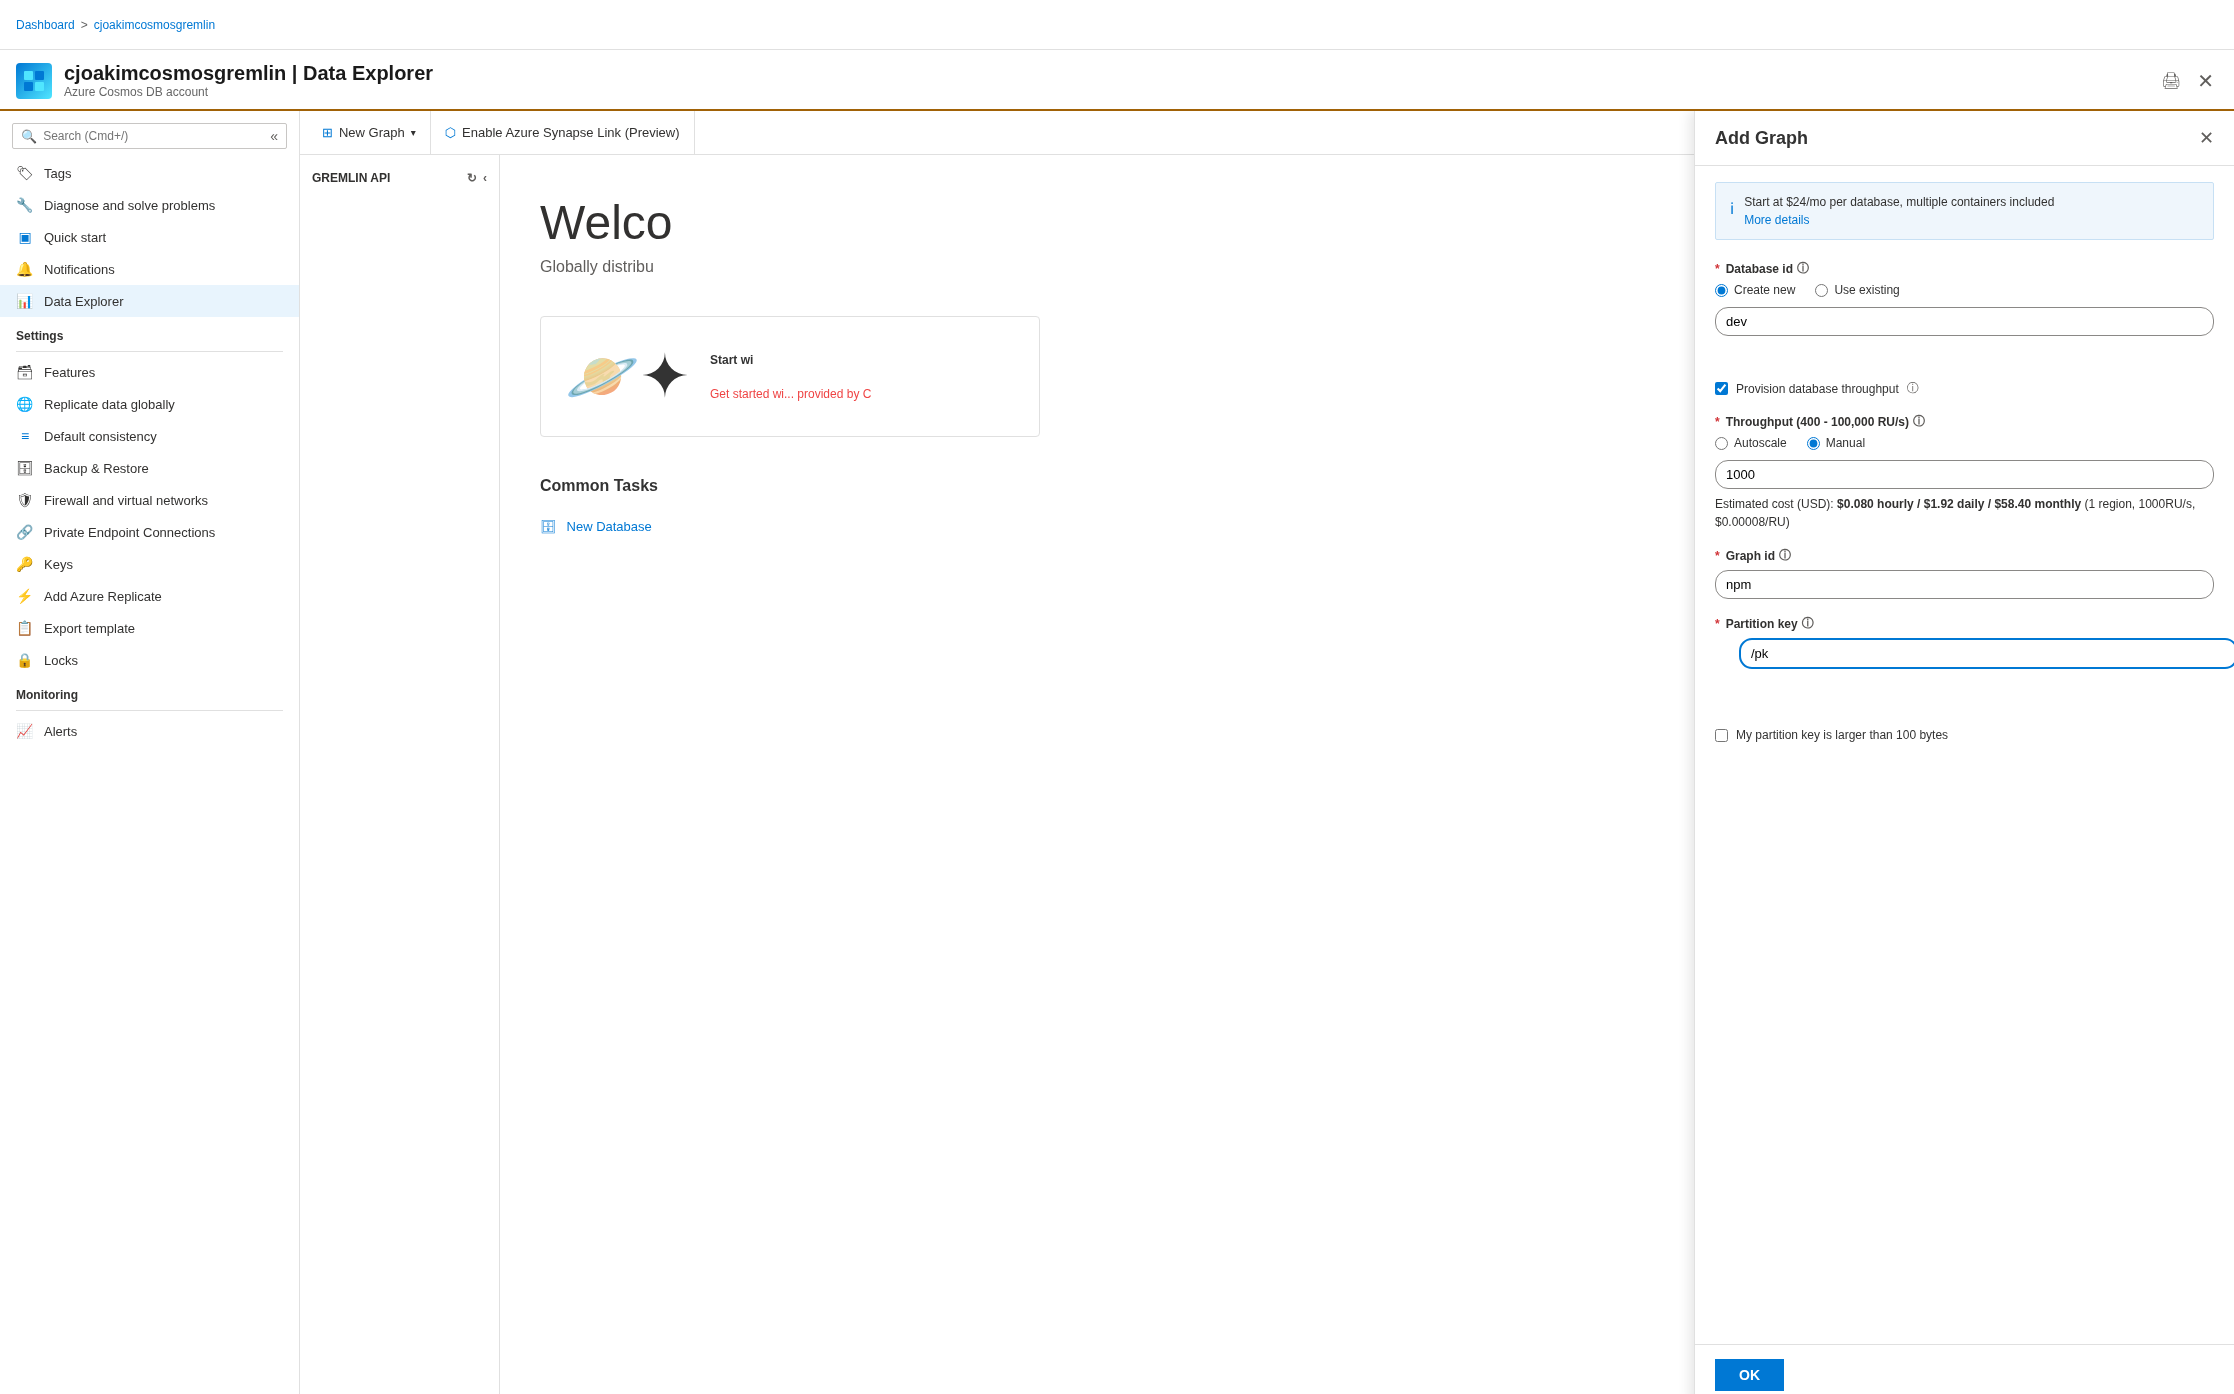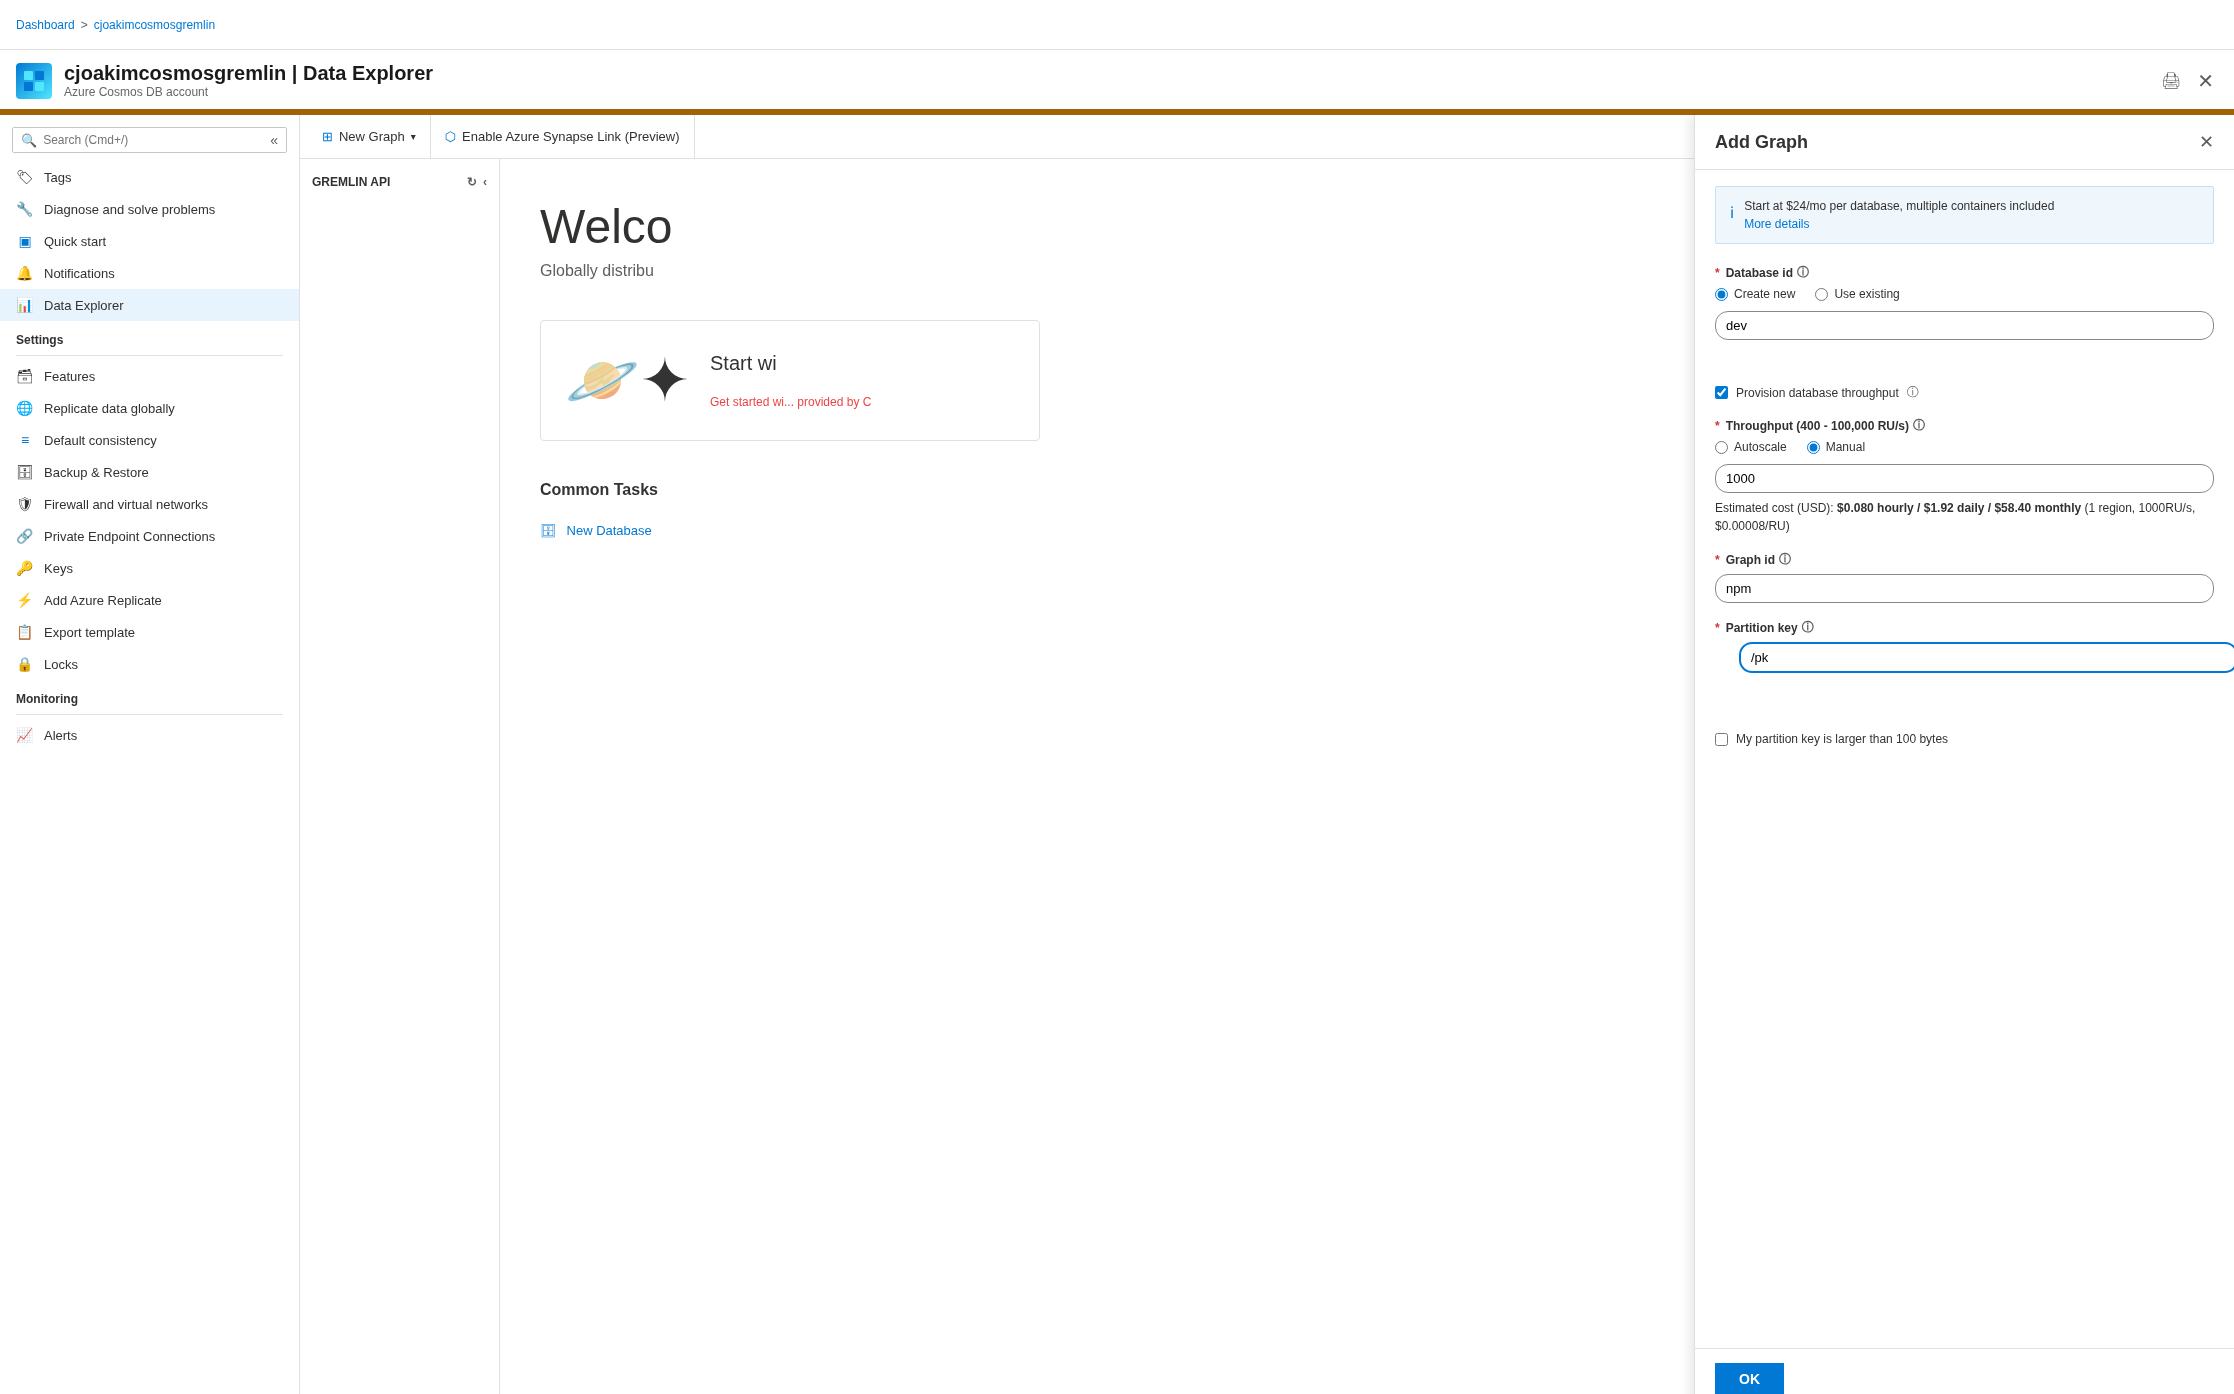--- a/index.html
+++ b/index.html
@@ -16,21 +16,21 @@
       gap: 8px;
     }
     .breadcrumb { display: flex; align-items: center; gap: 6px; font-size: 12px; }
     .breadcrumb a { color: #0078d4; text-decoration: none; }
     .breadcrumb span { color: #666; }
 
     
     .main-header {
       background: #fff;
       padding: 12px 16px 10px 16px;
-      border-bottom: 6px solid #a16207;
+      border-bottom: 2px solid #a16207;
       display: flex;
       align-items: center;
       gap: 12px;
     }
     .main-header .app-icon {
       width: 36px; height: 36px;
       background: linear-gradient(135deg, #0078d4, #50e6ff);
       display: flex; align-items: center; justify-content: center;
       font-size: 18px; color: #fff; border-radius: 4px;
     }
@@ -137,21 +137,21 @@
       border: 1px solid #e0e0e0;
       border-radius: 4px;
       padding: 24px;
       display: flex;
       gap: 20px;
       align-items: center;
       max-width: 500px;
       margin-bottom: 40px;
     }
     .planet-icon { font-size: 60px; }
-    .start-with-text h3 { font-size: 20px; font-weight: 400; margin-bottom: 20px; }
+    .start-with-text h3 { font-size: 12px; font-weight: 700; margin-bottom: 20px; }
     .start-with-text p { font-size: 12px; color: #ef4444; }
 
     .common-tasks h3 { font-size: 16px; font-weight: 600; margin-bottom: 16px; }
     .task-item {
       display: flex; align-items: center; gap: 10px;
       padding: 8px 0; cursor: pointer; font-size: 13px; color: #0078d4;
     }
 
     
     .add-graph-overlay {

